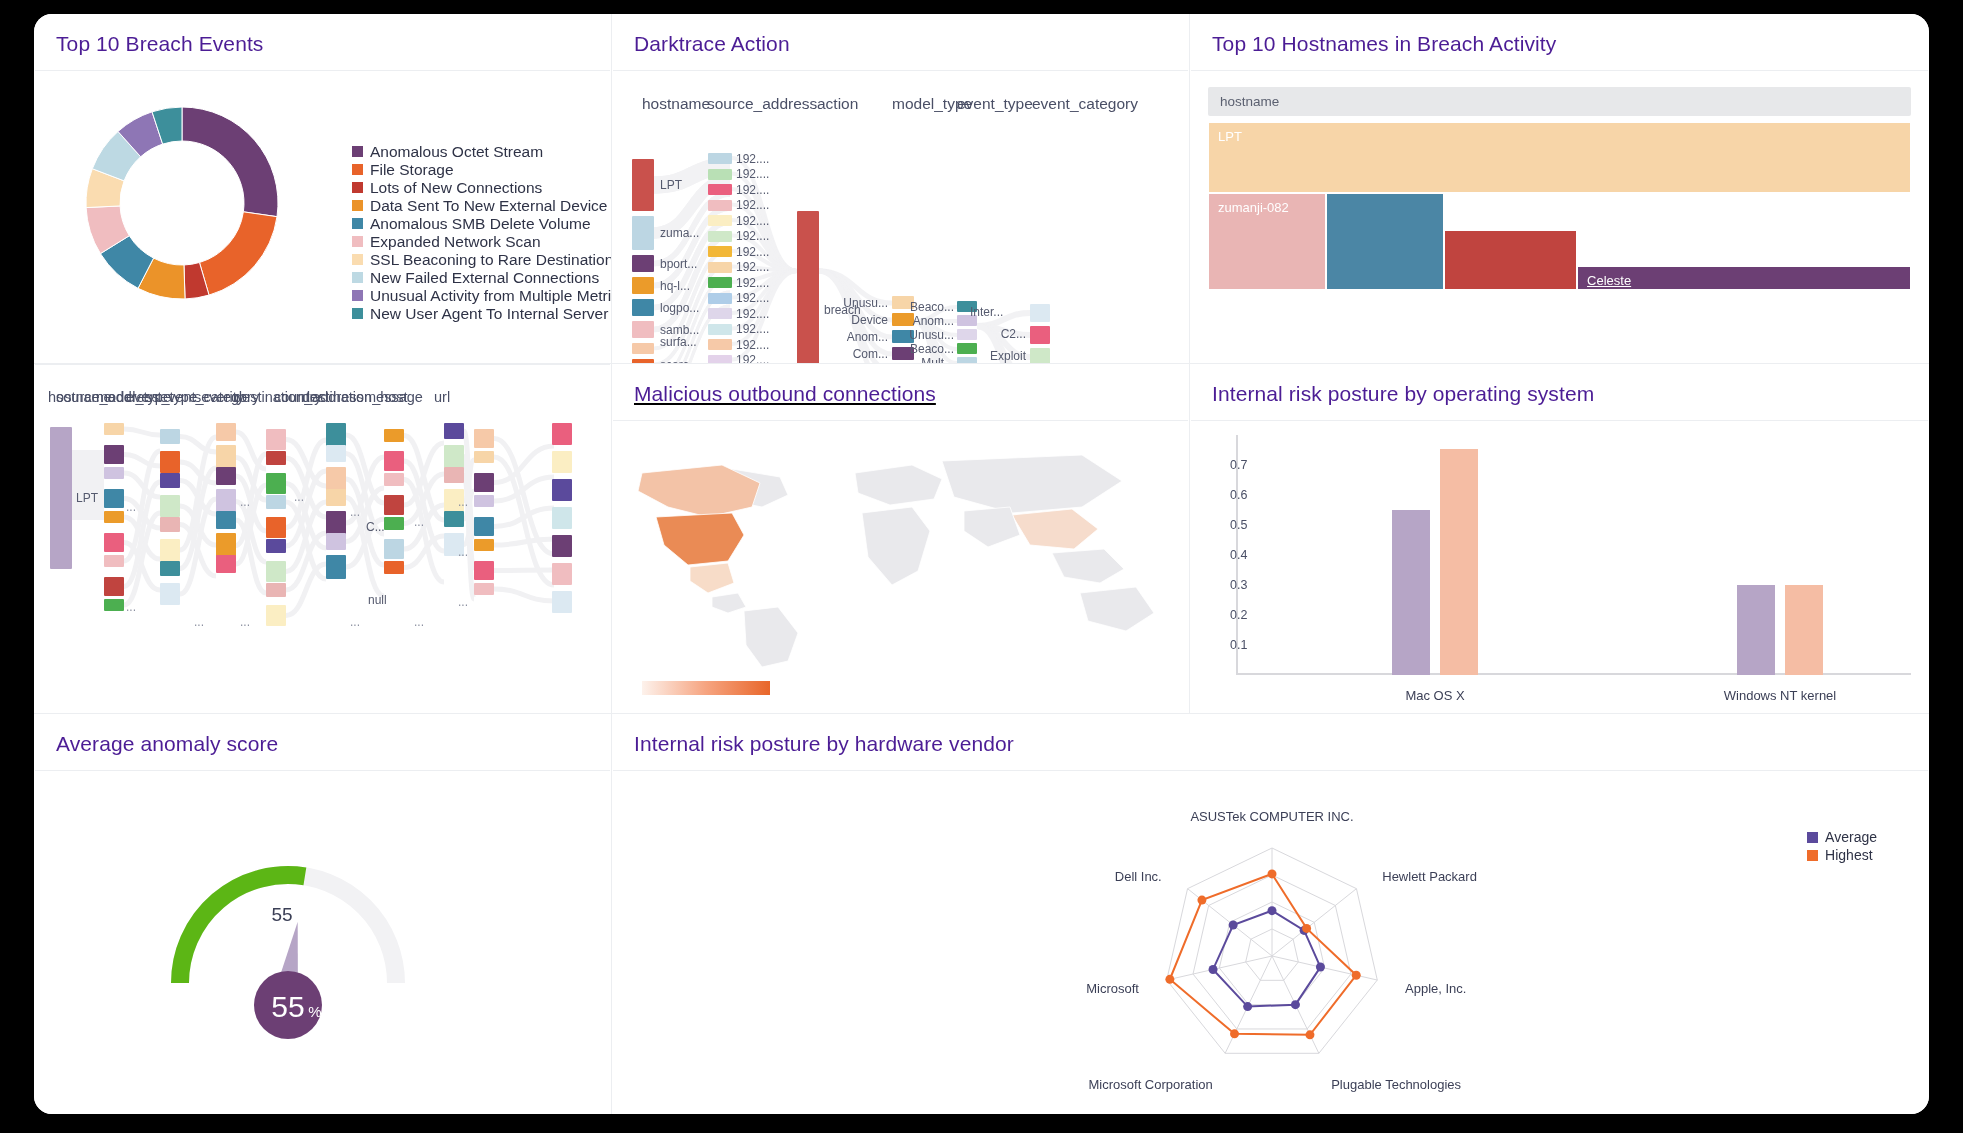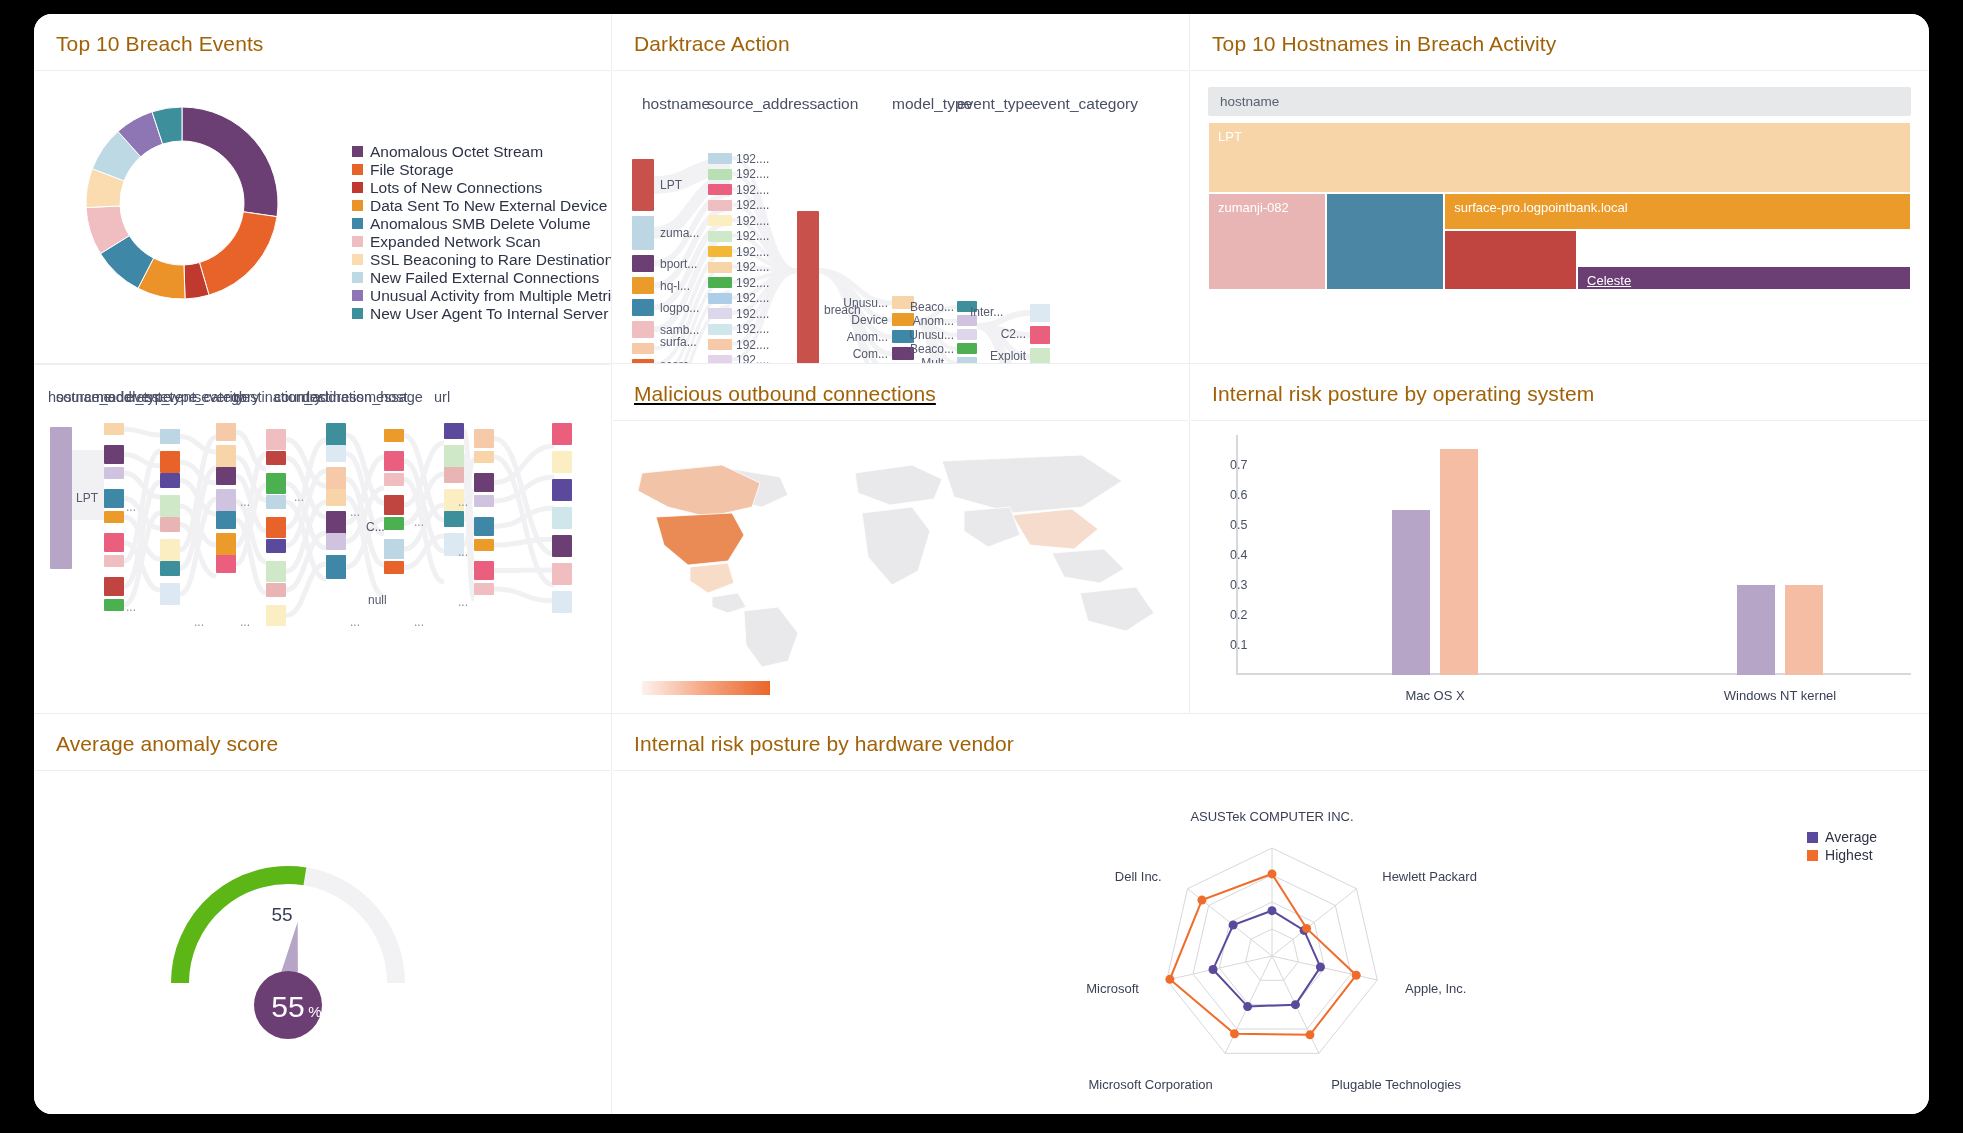--- a/index.html
+++ b/index.html
@@ -21,21 +21,21 @@
   .panel {
     background: #fff;
     position: relative;
     border-right: 1px solid #eceef1;
     border-bottom: 1px solid #eceef1;
     overflow: hidden;
   }
   .panel:last-child { border-right: none; }
   .panel-title {
     font-size: 21px;
-    color: #a16207;
+    color: #4c1d95;
     font-weight: 400;
     padding: 18px 22px 14px 22px;
     letter-spacing: 0.1px;
   }
   .panel-divider { height: 1px; background: #eceef1; margin: 0 1px; }
   .panel-body { position: relative; width: 100%; }
 
   
   .donut-wrap { display: flex; align-items: flex-start; padding: 10px 0 0 0; }
   .donut-holder { position: relative; width: 290px; height: 245px; margin-left: 18px; }
@@ -308,21 +308,20 @@
 
     <div class="panel" style="width:739px;height:350px;border-right:none;">
       <div class="panel-title">Top 10 Hostnames in Breach Activity</div>
       <div class="panel-divider"></div>
       <div class="panel-body tm-wrap">
         <div class="tm-header">hostname</div>
         <div class="tm-grid" id="treemap">
             <div class="tm-cell" style="left: 0%; top: 0%; width: 100%; height: 42%; background: rgb(247, 213, 168);">LPT</div>
             <div class="tm-cell" style="left: 0%; top: 42%; width: 16.8%; height: 58%; background: rgb(233, 181, 180);">zumanji-082</div>
             <div class="tm-cell" style="left: 16.8%; top: 42%; width: 16.8%; height: 58%; background: rgb(75, 134, 165);"></div>
-            <div class="tm-cell" style="left: 33.6%; top: 42%; width: 66.4%; height: 22%; background: rgb(235, 155, 42);">surface-pro.logpointbank.local</div>
             <div class="tm-cell" style="left: 33.6%; top: 64%; width: 18.9%; height: 36%; background: rgb(192, 68, 63);"></div>
             <div class="tm-cell" style="left: 52.5%; top: 86%; width: 47.5%; height: 14%; background: rgb(108, 63, 116); text-decoration: underline;">Celeste</div>
           </div>
       </div>
     </div>
   </div>
 
   <div class="row">
 
     <div class="panel" style="width:578px;height:350px;">

